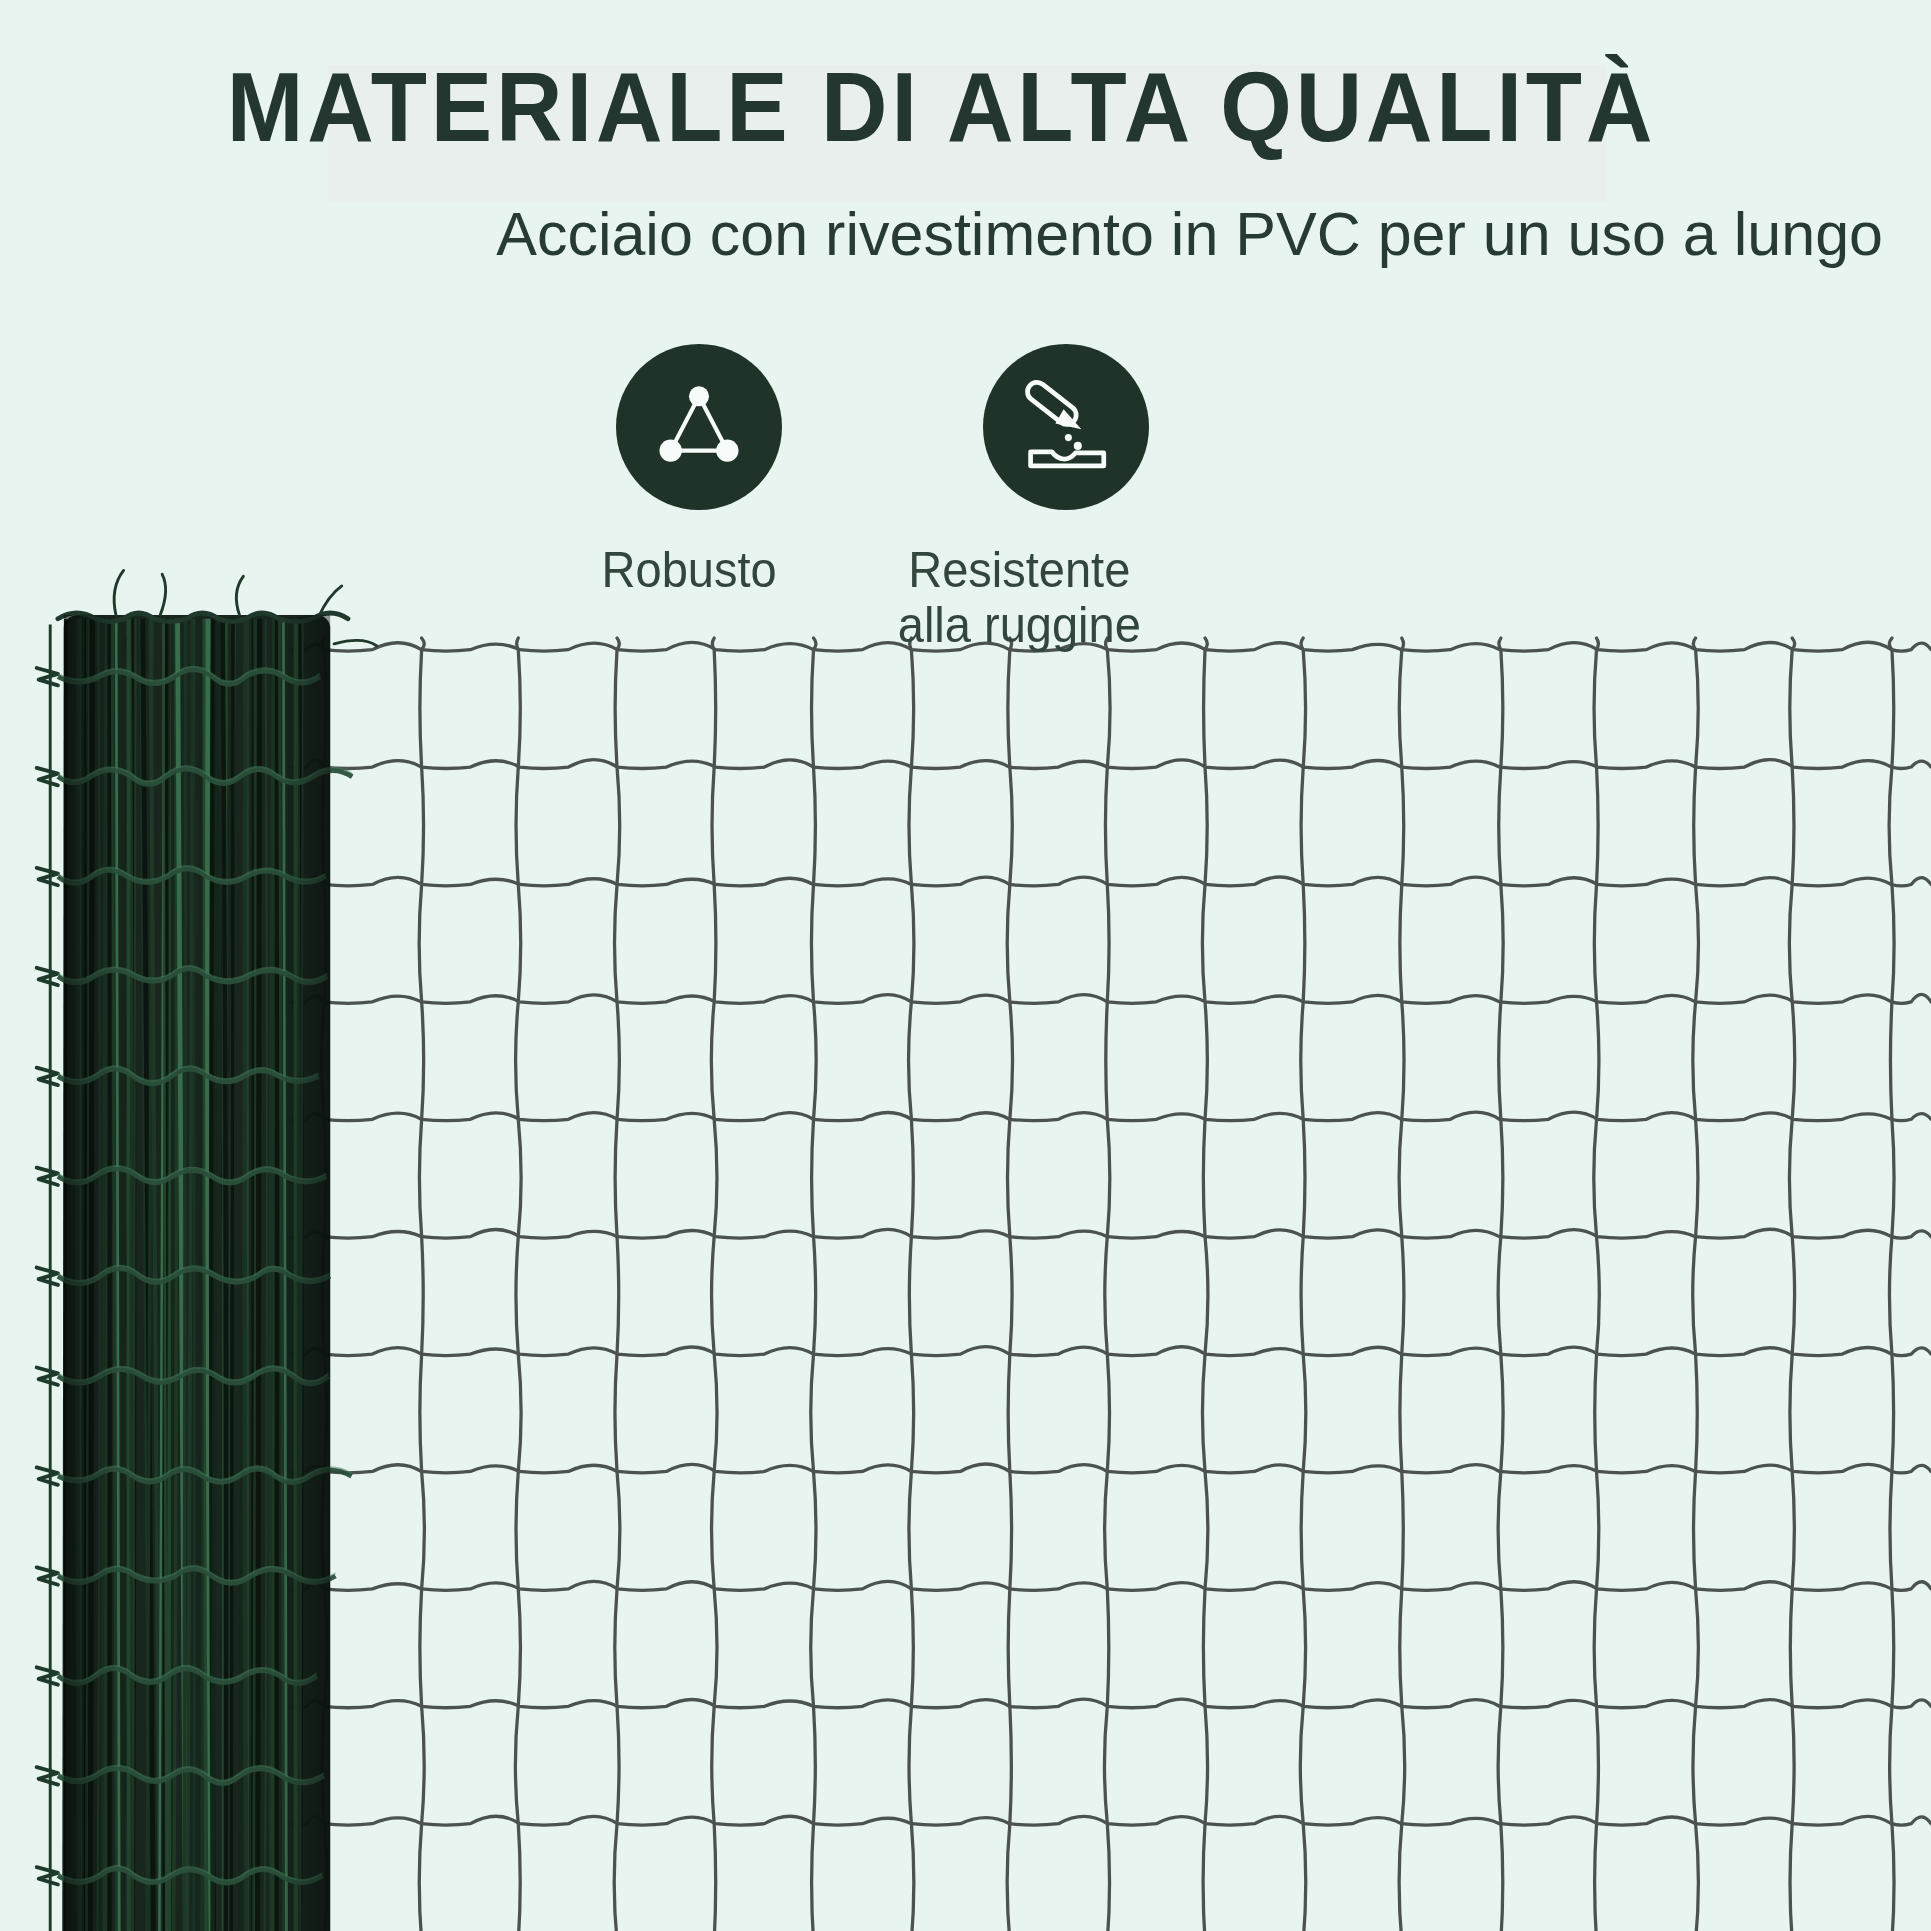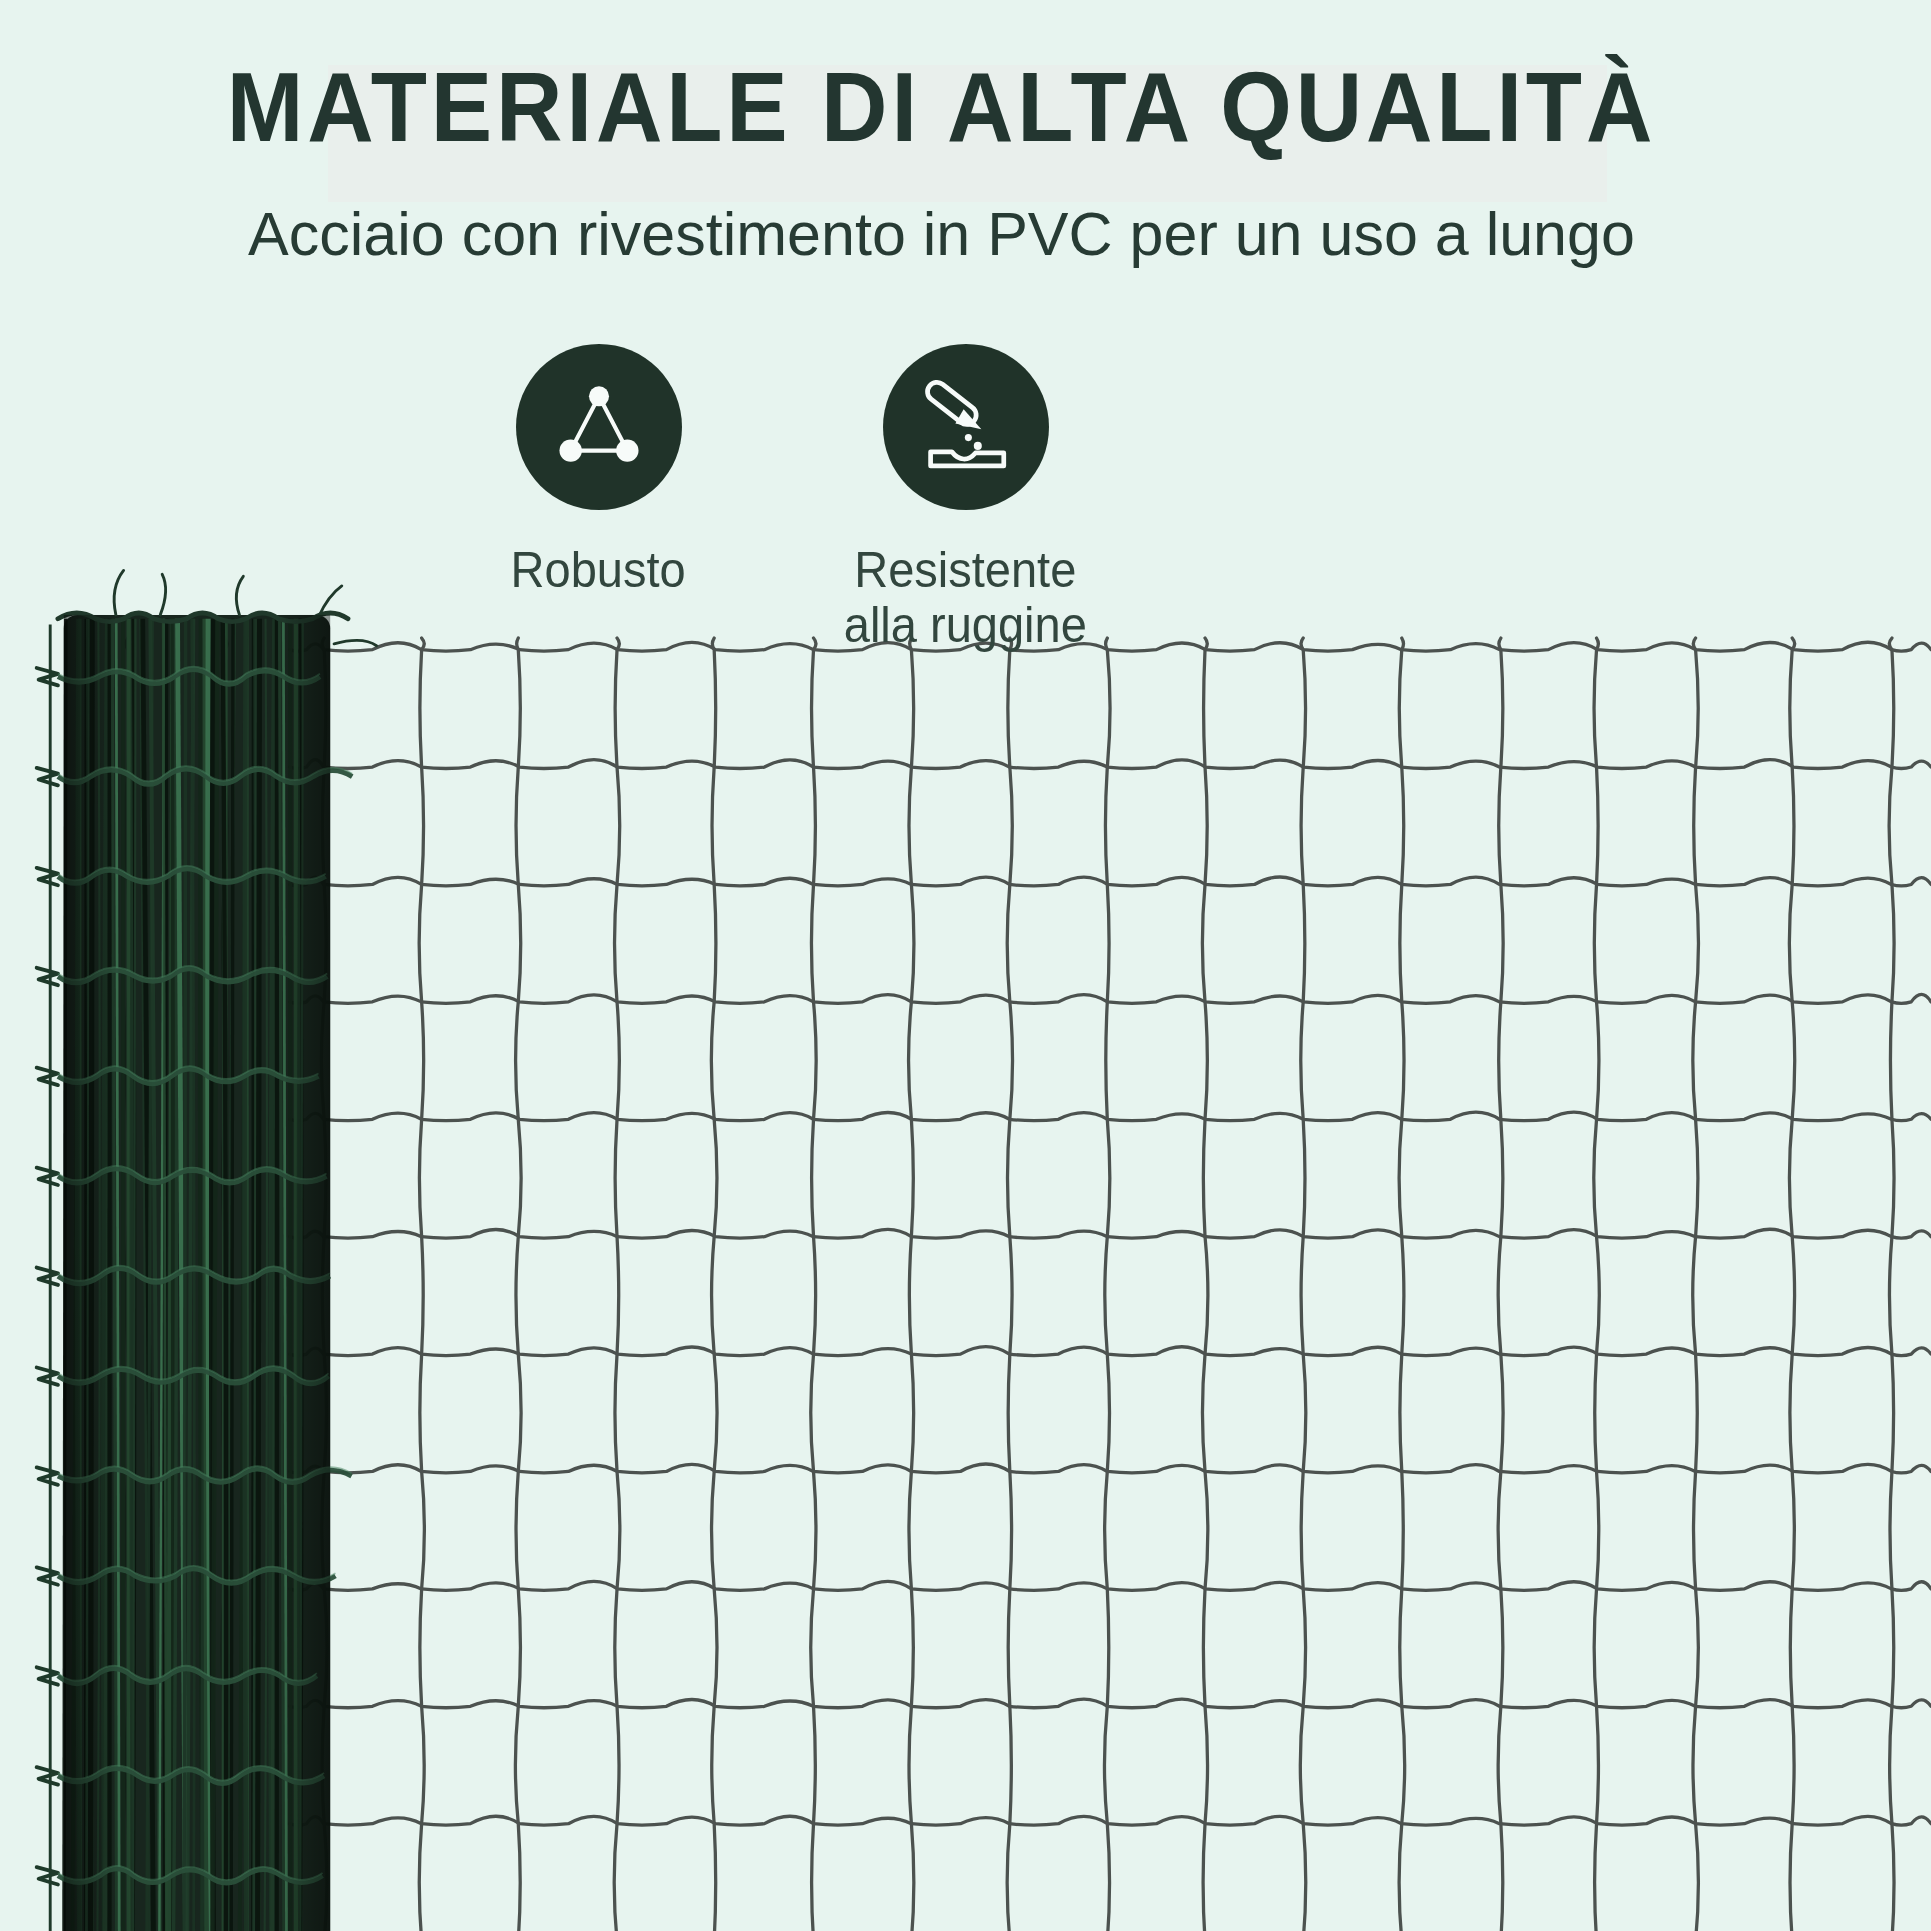--- a/index.html
+++ b/index.html
@@ -8,24 +8,24 @@
   }
   html,body{margin:0;padding:0;background:var(--bg);}
   .canvas{position:relative;width:1931px;height:1931px;overflow:hidden;
           background:var(--bg);font-family:"Liberation Sans",sans-serif;margin-top:24px;}
   #scene{position:absolute;left:0;top:0;z-index:0;}
   .band{position:absolute;left:328px;top:41px;width:1279px;height:137px;
         background:var(--band);z-index:1;}
   .title{position:absolute;left:0;top:27px;width:1883px;text-align:center;
          font-size:92px;font-weight:bold;letter-spacing:3.9px;color:var(--title);
          transform:scaleY(1.07);transform-origin:top center;z-index:2;white-space:nowrap;}
-  .subtitle{position:absolute;left:0;top:177px;width:1883px;text-align:center;
+  .subtitle{position:absolute;left:0;top:177px;width:1883px;text-align:right;
             font-size:61px;line-height:67px;color:var(--subtitle);z-index:2;}
   .features{position:absolute;left:415px;top:320px;width:1101px;display:flex;z-index:2;}
-  .feature{width:367px;display:flex;flex-direction:column;align-items:center;}
+  .feature{width:367px;display:flex;flex-direction:column;align-items:flex-end;}
   .icon-circle{width:166px;height:166px;border-radius:50%;background:var(--circle);
                display:flex;align-items:center;justify-content:center;}
   .icon-circle svg{width:118px;height:118px;}
   .flabel{margin-top:33px;font-size:50px;line-height:55px;color:var(--label);
           text-align:center;transform:scaleX(0.94);}
   .flabel span{display:block;}
 </style>
 </head>
 <body>
 

